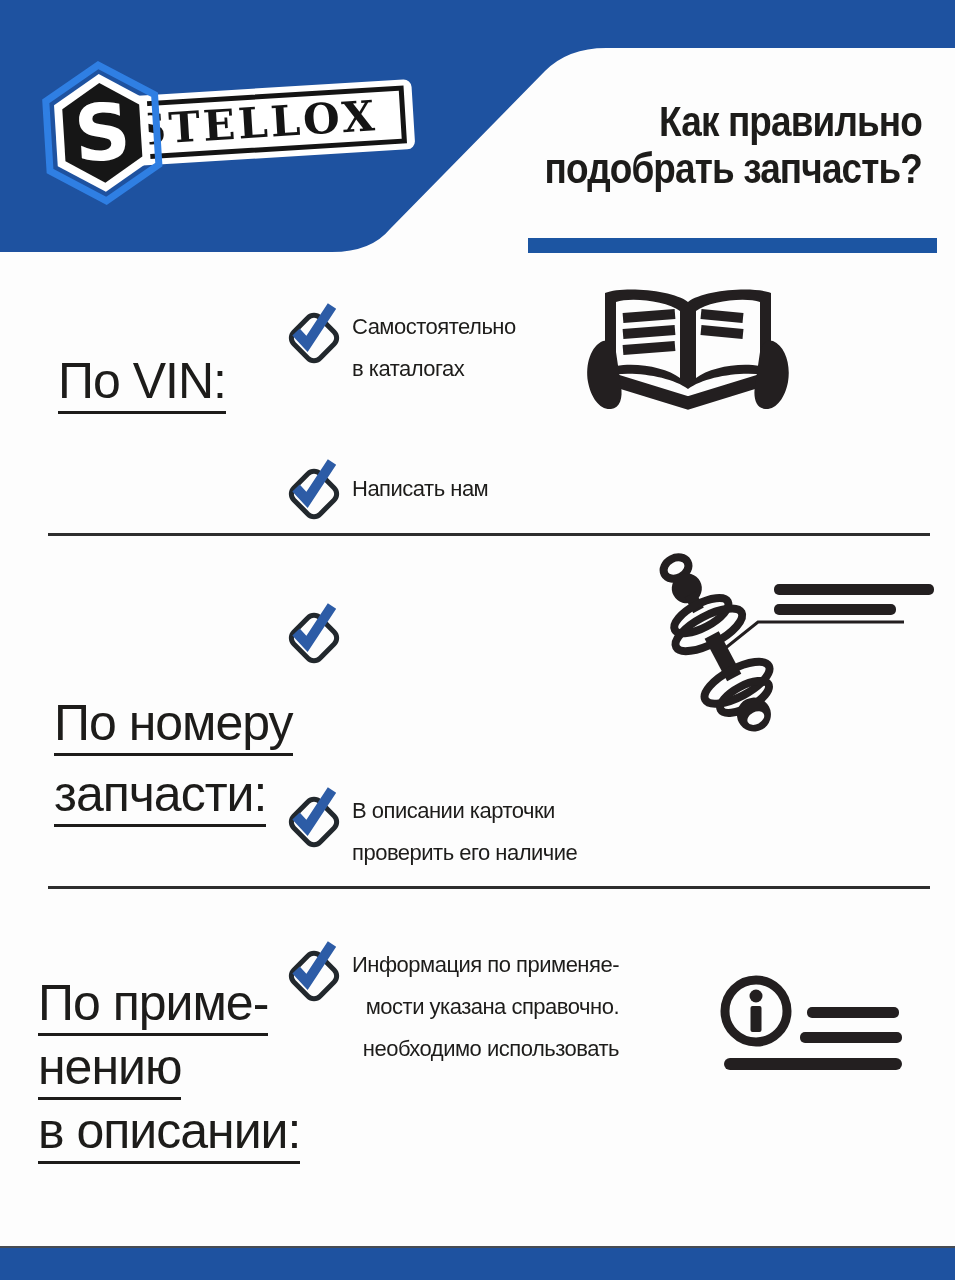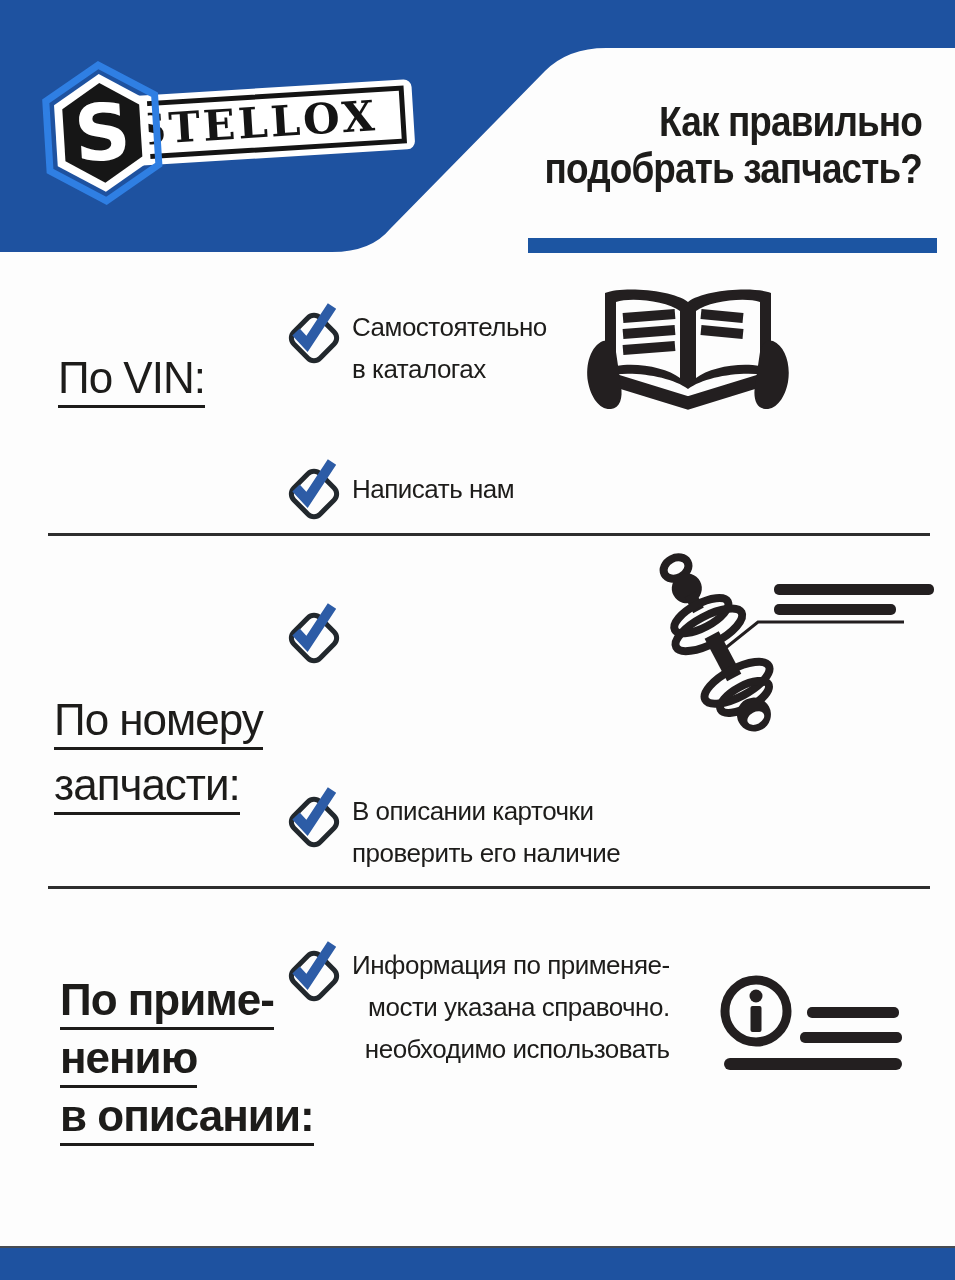--- a/index.html
+++ b/index.html
@@ -11,31 +11,31 @@
   .logo{position:absolute;left:42px;top:52px;width:380px;height:160px;transform:rotate(-3.5deg);transform-origin:50% 50%;}
   .logo-box{position:absolute;left:58px;top:38px;width:314px;height:70px;background:#ffffff;border-radius:8px;padding:6px 8px;box-sizing:border-box;}
   .logo-box-inner{width:100%;height:100%;border:5px solid #141414;box-sizing:border-box;display:flex;align-items:center;justify-content:center;}
   .logo-text{font-family:"DejaVu Serif", serif;font-weight:800;font-size:42px;letter-spacing:3px;color:#141414;line-height:1;}
   .logo-hex{position:absolute;left:0;top:0;}
 
   .header-title{position:absolute;right:33px;top:98px;text-align:right;font-weight:700;font-size:42px;line-height:47px;letter-spacing:-1px;color:#1d1c1a;transform:scaleX(0.88);transform-origin:100% 0;white-space:nowrap;}
   .accent-bar{position:absolute;left:528px;top:238px;width:409px;height:15px;background:#1c55a2;}
 
   
-  .sec-heading{position:absolute;font-size:44px;letter-spacing:-1px;color:#1d1c1a;}
+  .sec-heading{position:absolute;font-size:50px;letter-spacing:-1px;color:#1d1c1a;}
   .heading-line{display:block;width:max-content;line-height:1.0;padding-bottom:5px;border-bottom:3px solid #1d1c1a;margin-bottom:13px;}
   .sec3 .heading-line{margin-bottom:6px;}
 
   .divider{position:absolute;left:48px;width:882px;height:3px;background:#2e2e2e;}
 
   .check-item{position:absolute;display:flex;gap:12px;align-items:flex-start;}
   .check-icon{position:relative;width:56px;height:56px;flex:none;}
   .check-diamond{position:absolute;left:9px;top:13px;width:32px;height:32px;border:5px solid #22282d;border-radius:11px;transform:rotate(45deg);}
   .check-mark{position:absolute;left:2px;top:-2px;}
-  .item-lines{font-size:26px;line-height:42px;letter-spacing:-0.5px;color:#1d1c1a;padding-top:2px;white-space:nowrap;}
+  .item-lines{font-size:22px;line-height:42px;letter-spacing:-0.5px;color:#1d1c1a;padding-top:2px;white-space:nowrap;}
 
   .icon-abs{position:absolute;}
 
   
   .bottom-band{position:absolute;left:0;top:1246px;width:955px;height:34px;background:#1e52a0;border-top:2px solid #474b52;box-sizing:content-box;}
 </style>
 </head>
 <body>
 
 <div class="page">
@@ -151,21 +151,21 @@
       <rect x="-8" y="76" width="16" height="48" stroke="none"></rect>
       <ellipse cx="0" cy="130" rx="36" ry="14" fill="none" stroke-width="8"></ellipse>
       <ellipse cx="0" cy="146" rx="27" ry="11" fill="none" stroke-width="8"></ellipse>
       <circle cx="0" cy="166" r="17" stroke="none"></circle>
       <ellipse cx="0" cy="170" rx="9" ry="6" fill="#fdfdfd" stroke="none"></ellipse>
     </g>
   </svg>
 
   <div class="divider" style="top:886px;"></div>
 
-  <div class="sec-heading sec3" style="left:60px;top:978px;font-weight:bold;">
+  <div class="sec-heading sec3" style="left:38px;top:978px;">
     <span class="heading-line">По приме-</span>
     <span class="heading-line">нению</span>
     <span class="heading-line">в описании:</span>
   </div>
 
   <div class="check-item" style="left:284px;top:942px;text-align:right;">
     <span class="check-icon">
       <span class="check-diamond"></span>
       <svg class="check-mark" width="56" height="56" viewBox="0 0 56 56">
         <path d="M10 30 L21 42 L46 4" fill="none" stroke="#2d5ca6" stroke-width="10"></path>

